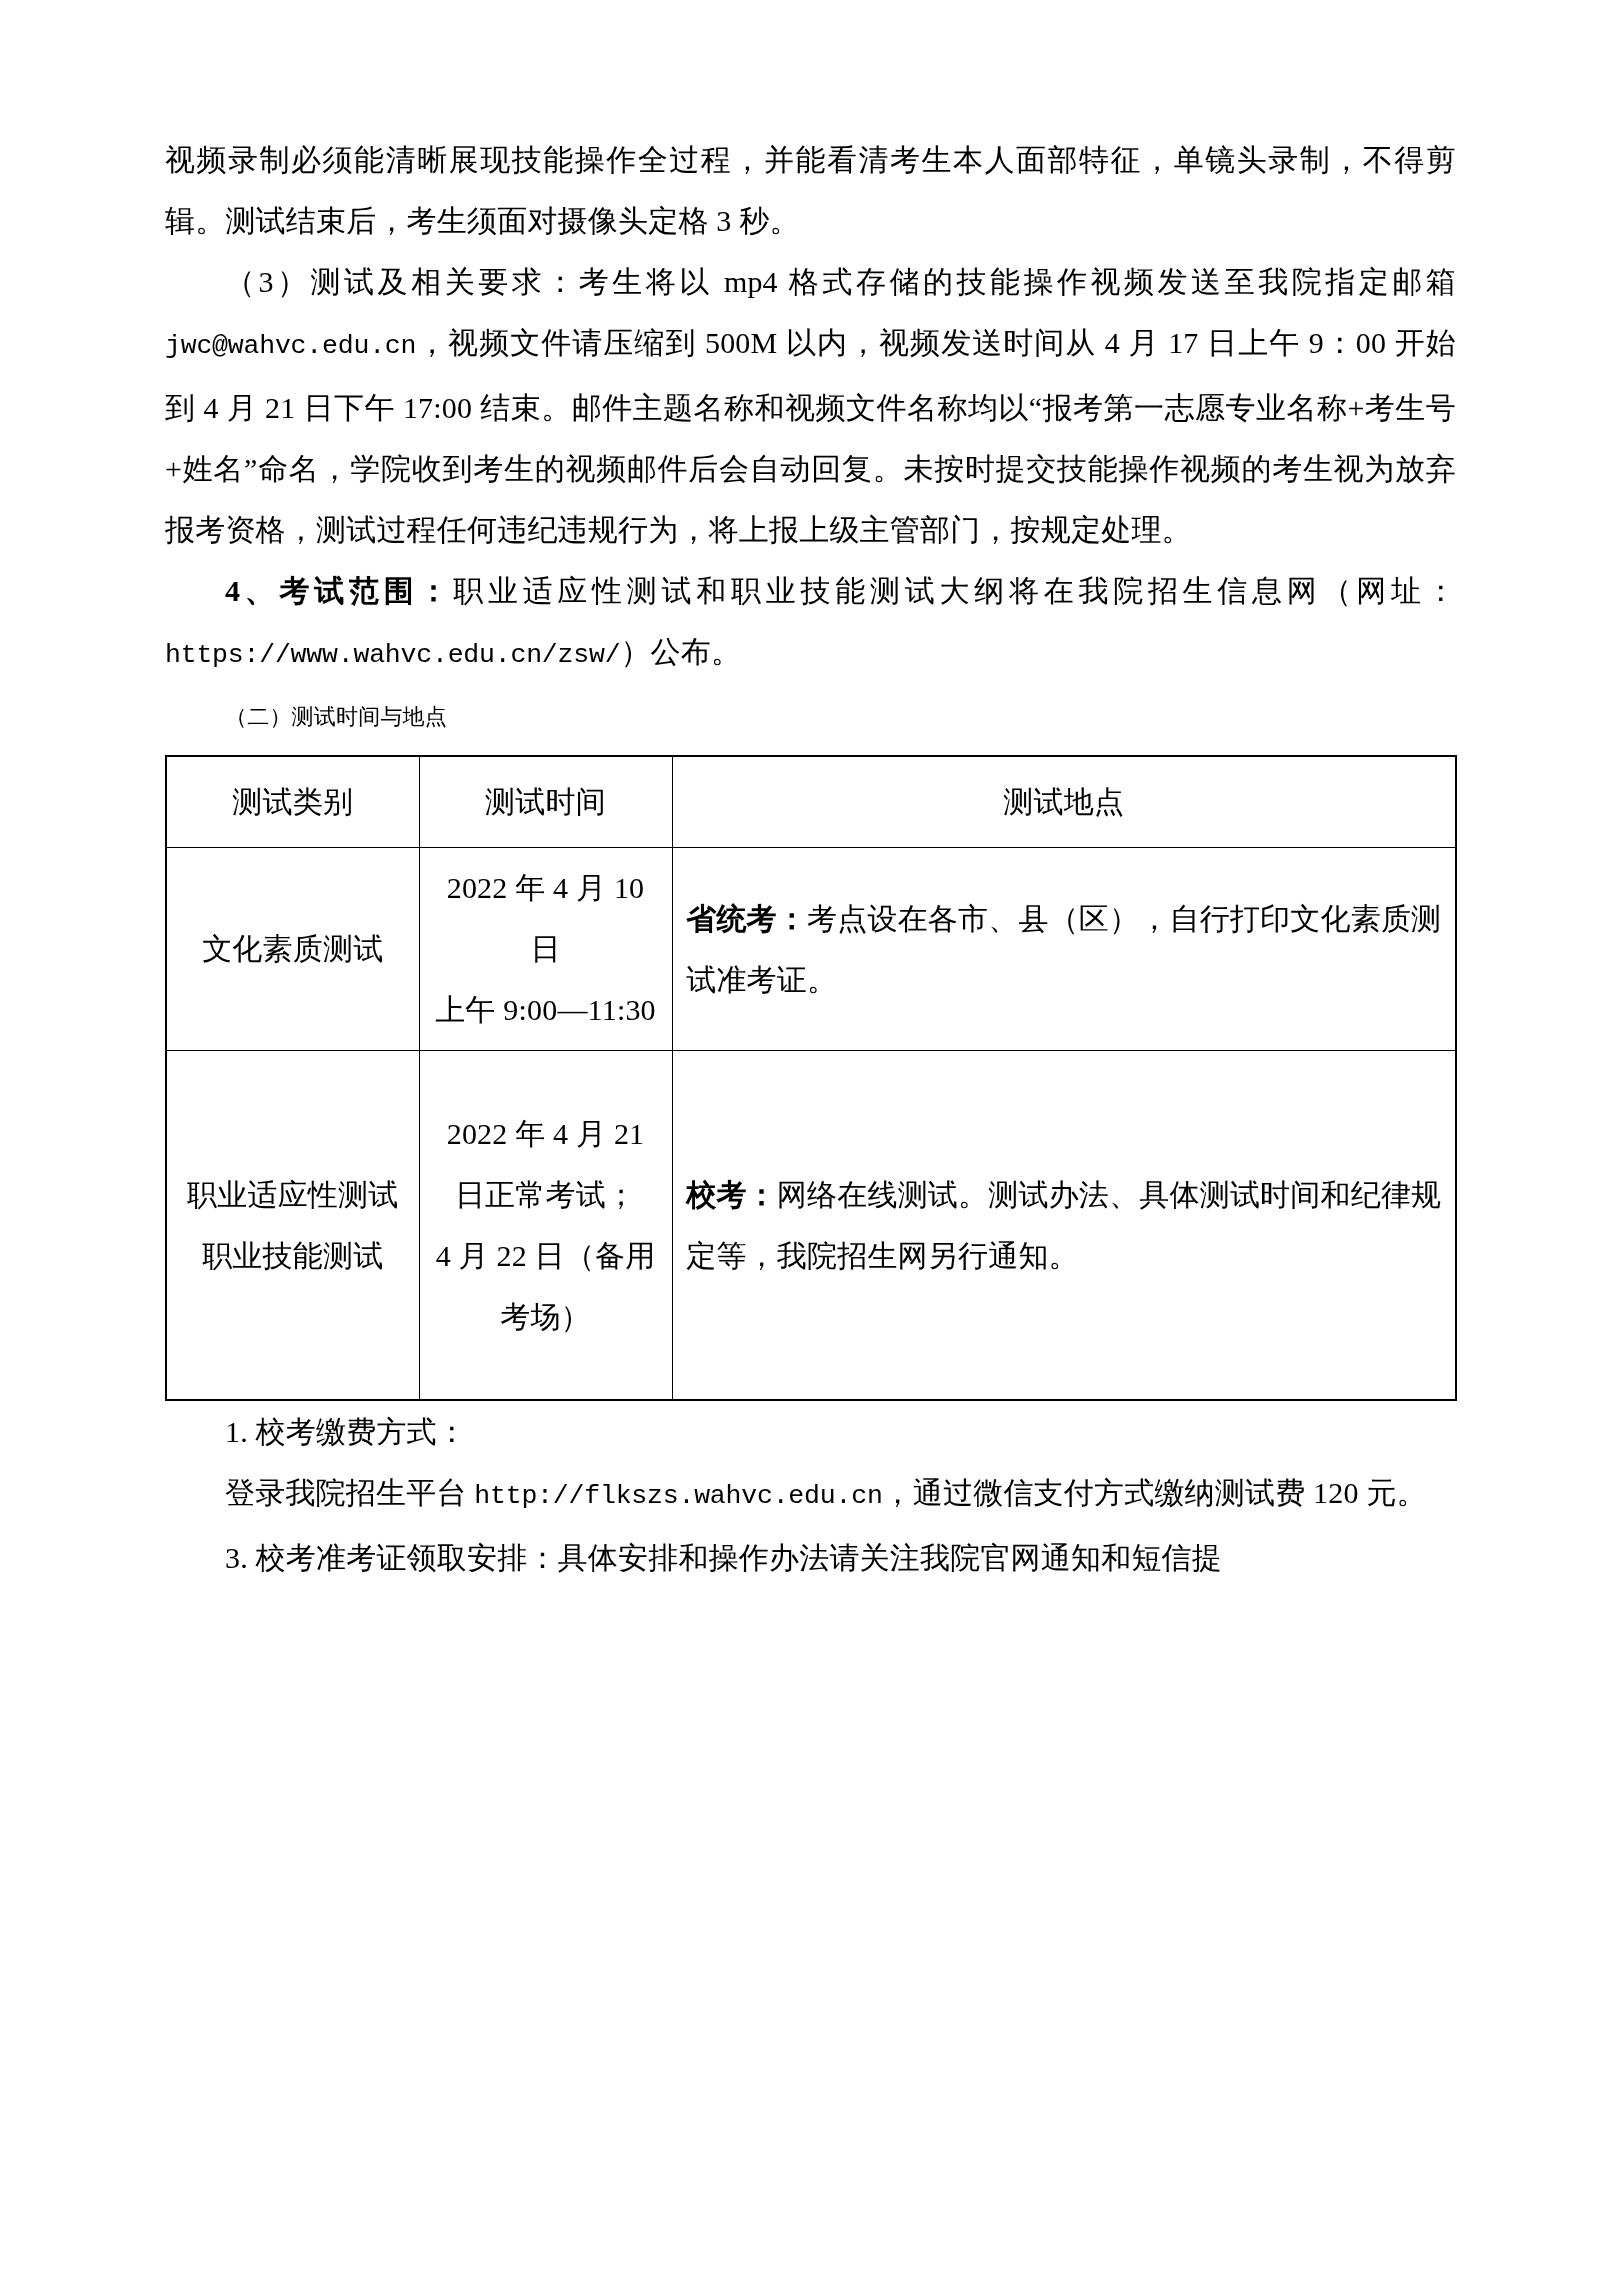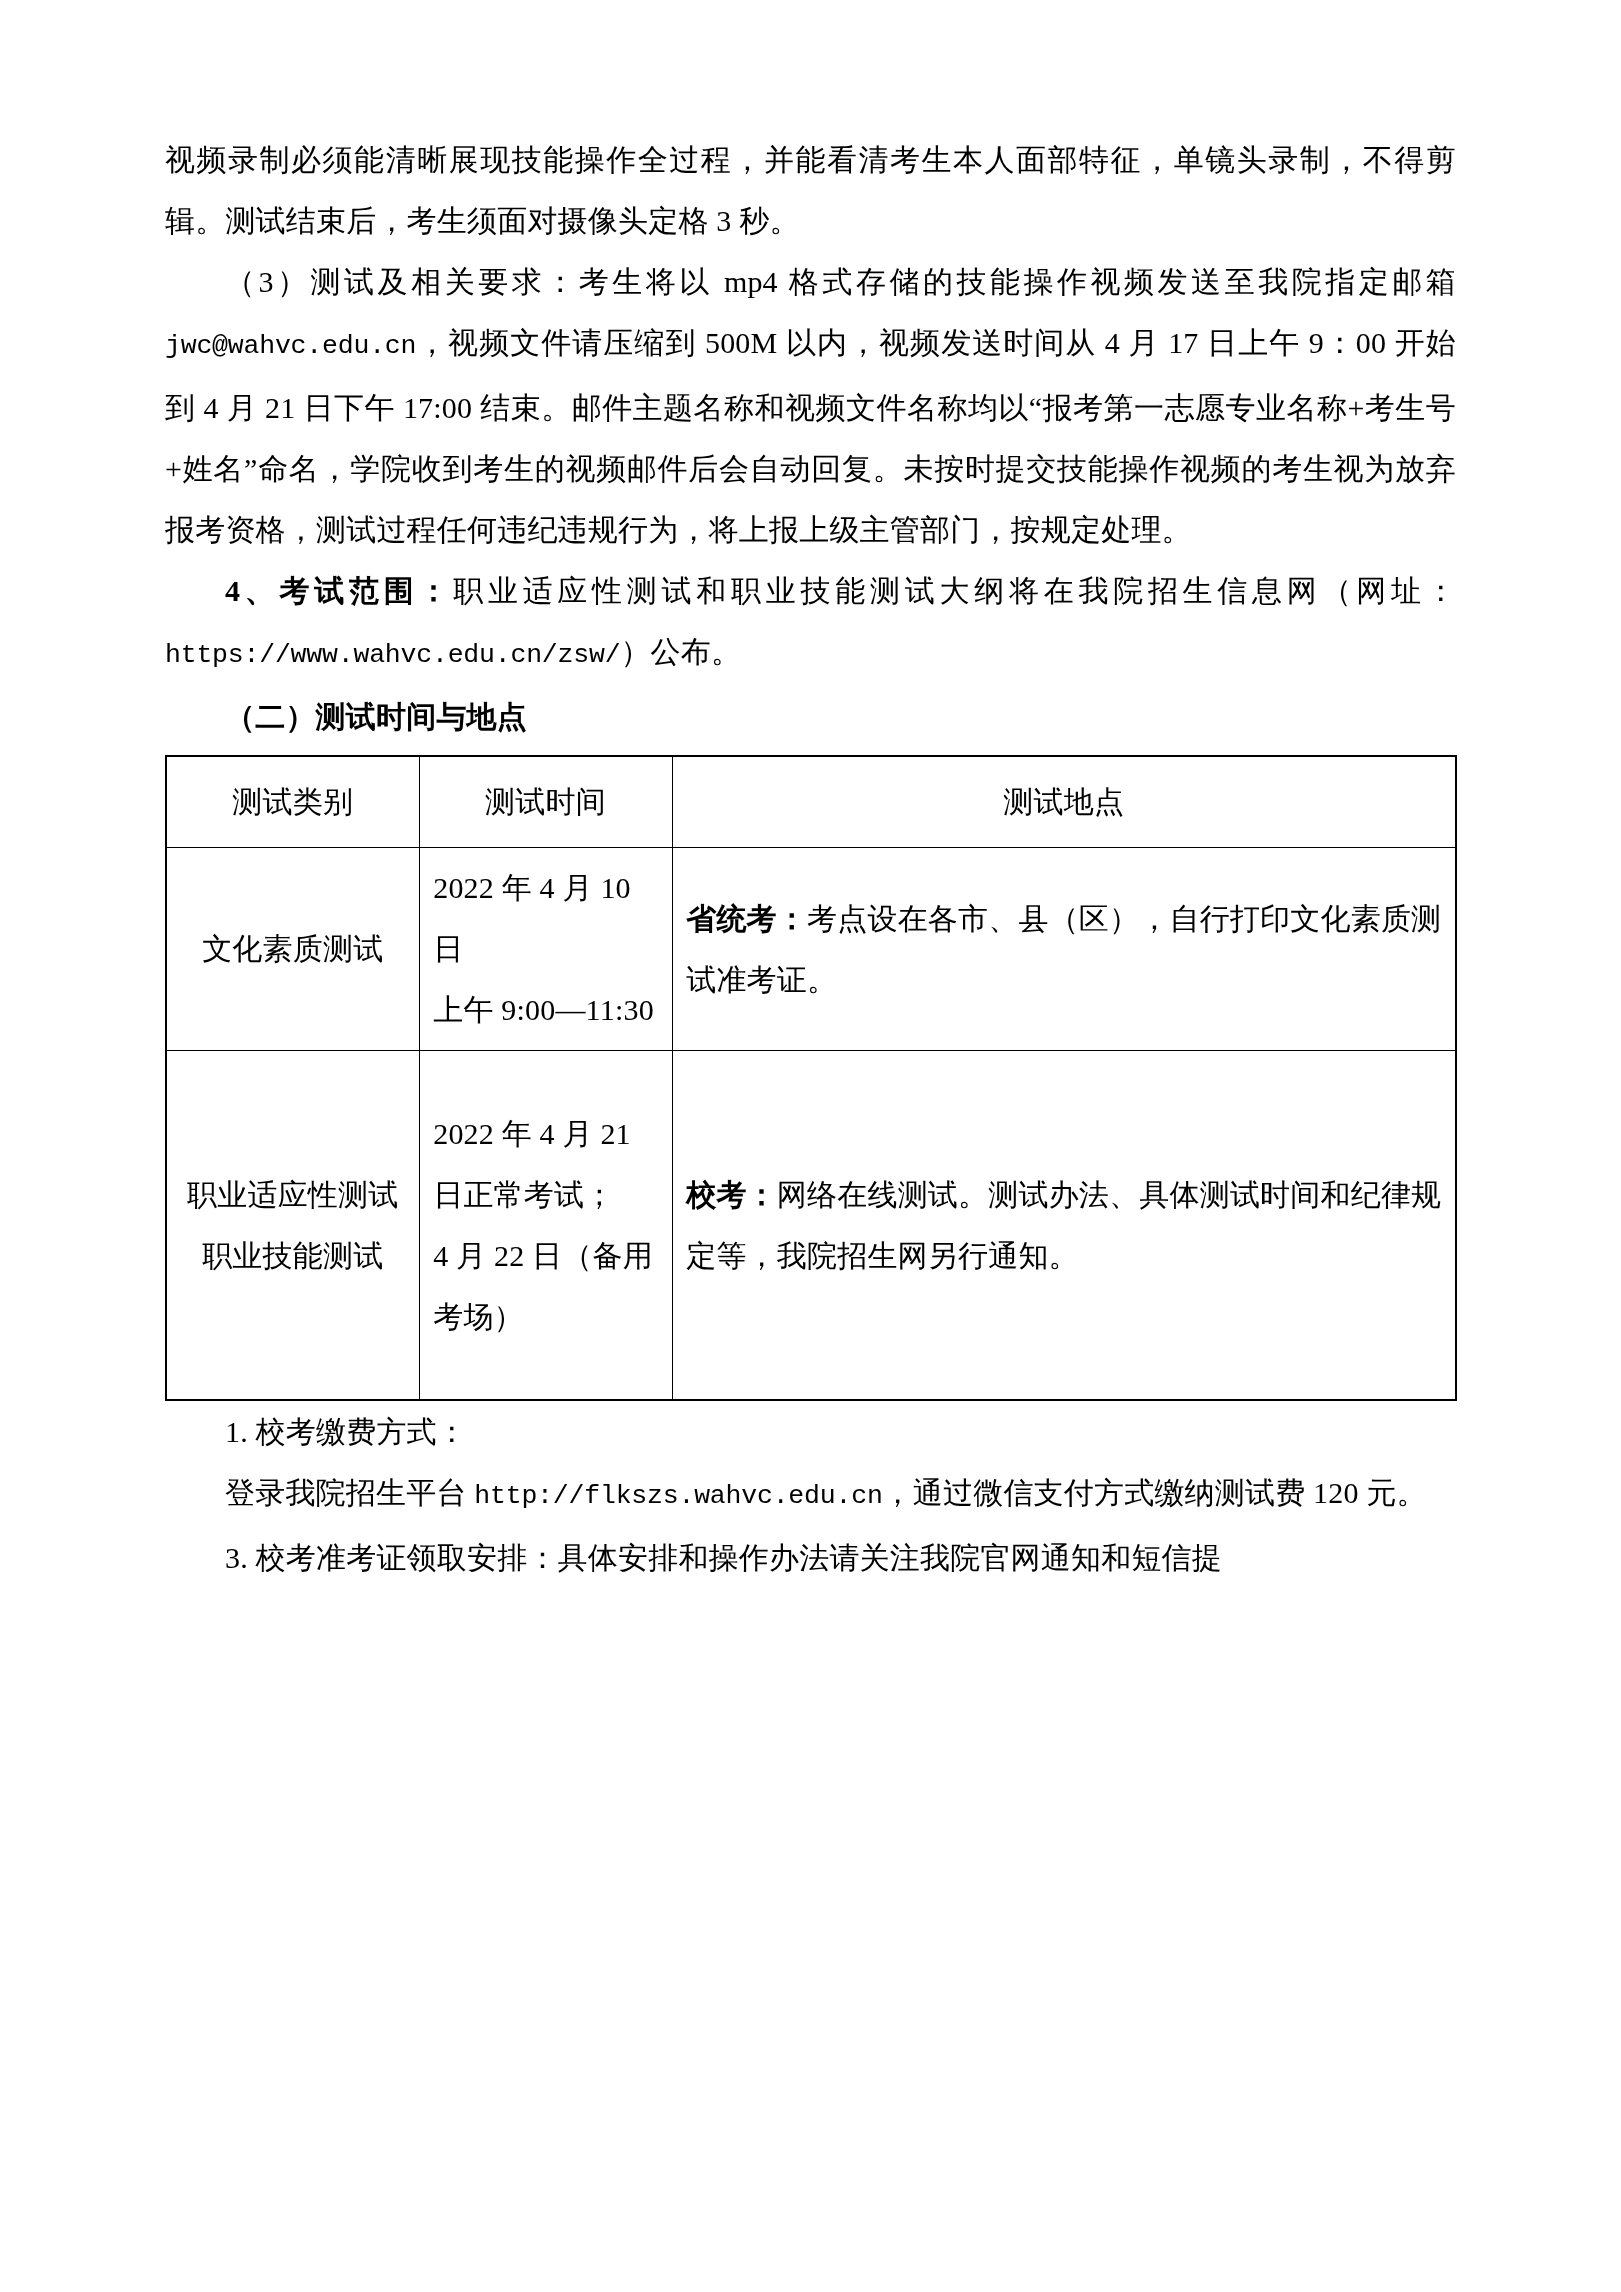--- a/index.html
+++ b/index.html
@@ -38,22 +38,22 @@
   .bold {
     font-weight: bold;
   }
   .mono {
     font-family: "Liberation Mono", "DejaVu Sans Mono", monospace;
     font-size: 26.5px;
     letter-spacing: -0.2px;
   }
   .heading {
     margin: 0;
-    font-weight: bold;
-    font-size: 30px;
+    font-weight: normal;
+    font-size: 22px;
     line-height: 61px;
     text-indent: 60px;
   }
   table.sched {
     border-collapse: collapse;
     width: 1292px;
     margin: 7.8px 0 0 0;
     table-layout: fixed;
     border: 2.9px solid #000;
   }
@@ -67,21 +67,21 @@
   }
   table.sched thead th {
     text-align: center;
     height: 82px;
     padding: 3.9px 9.8px;
   }
   td.c-type {
     text-align: center;
   }
   td.c-time {
-    text-align: left;
+    text-align: center;
   }
   td.c-place {
     text-align: left;
     text-align: justify;
     text-justify: inter-ideograph;
   }
   .col1 { width: 253px; }
   .col2 { width: 253px; }
   .col3 { width: auto; }
   .row1 { height: 196px; }

